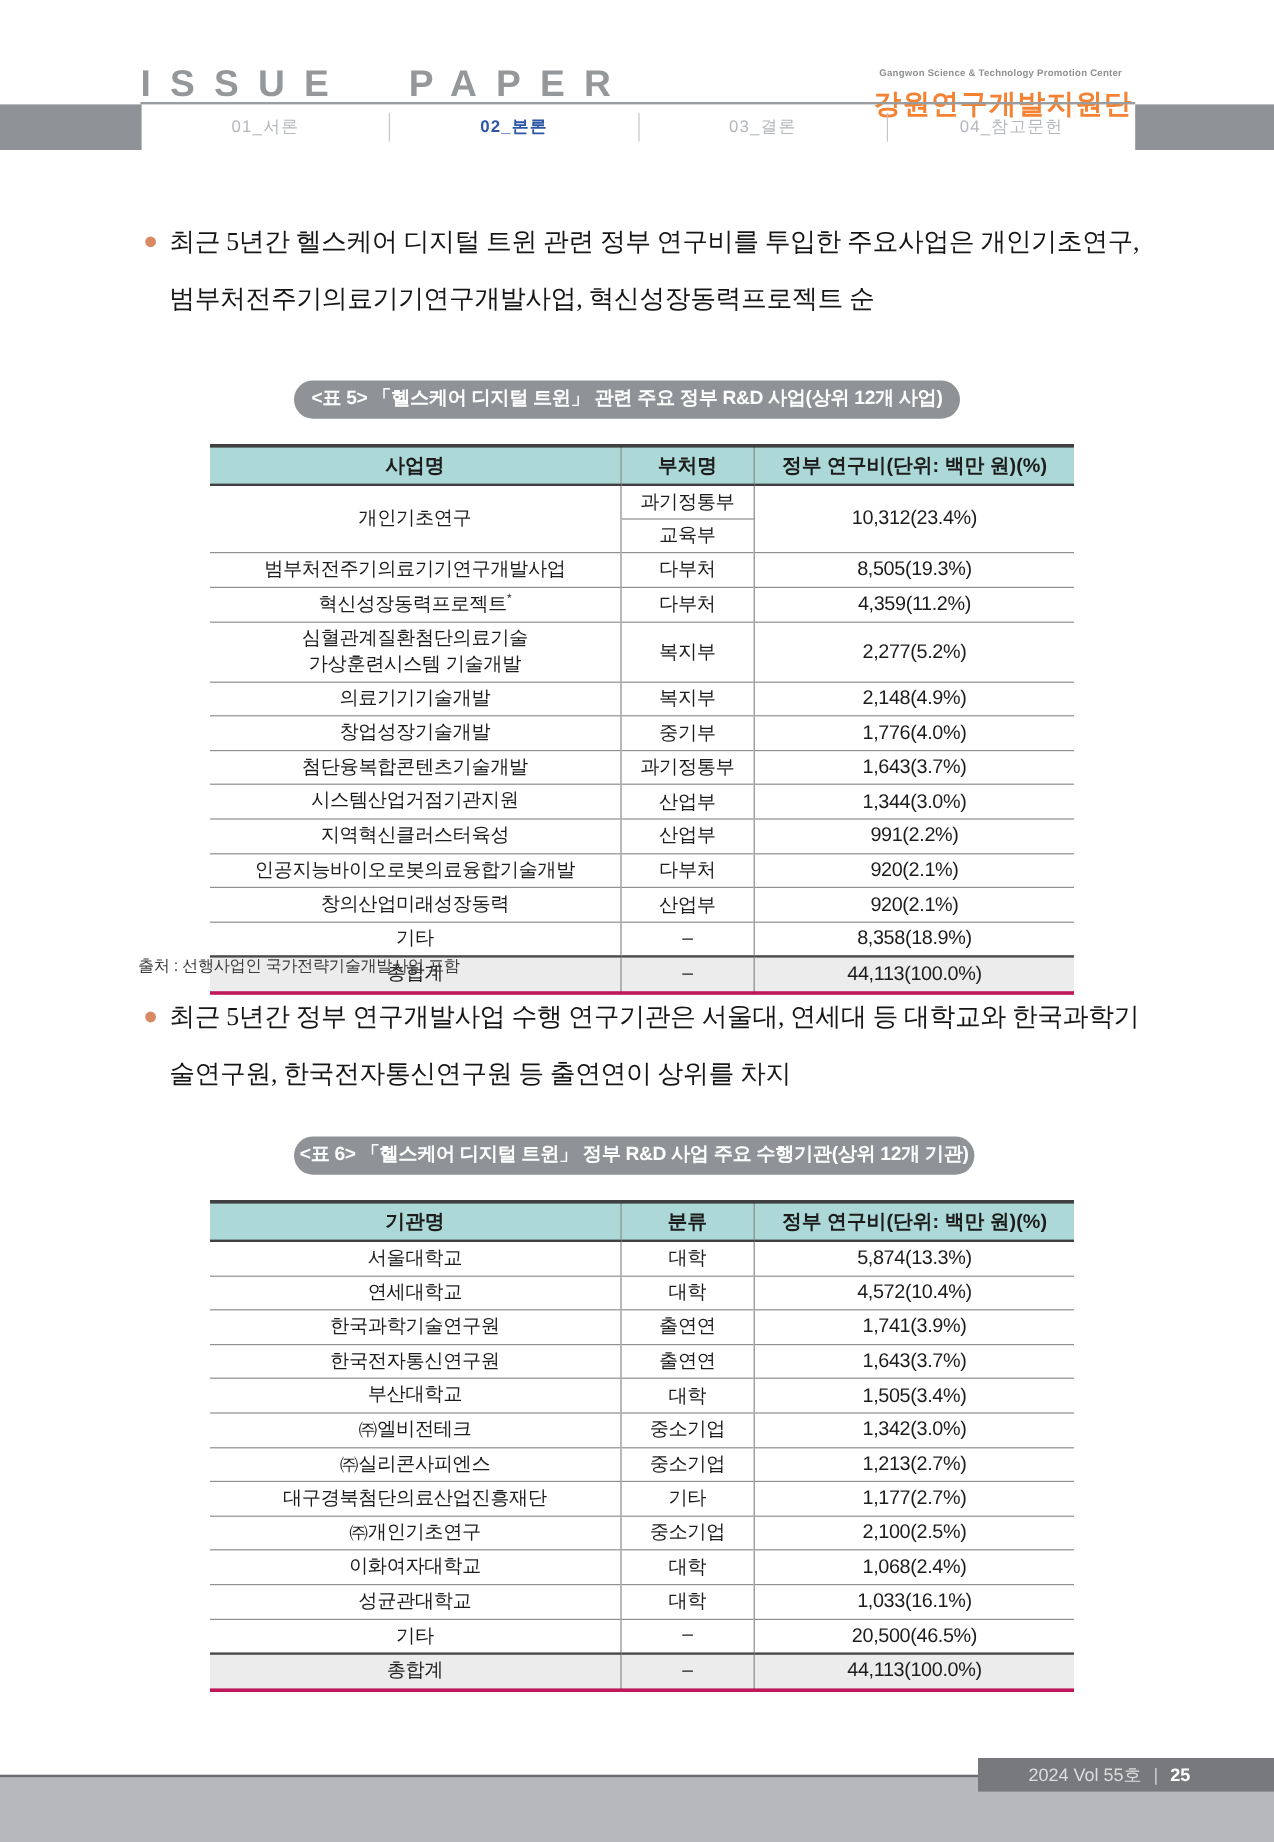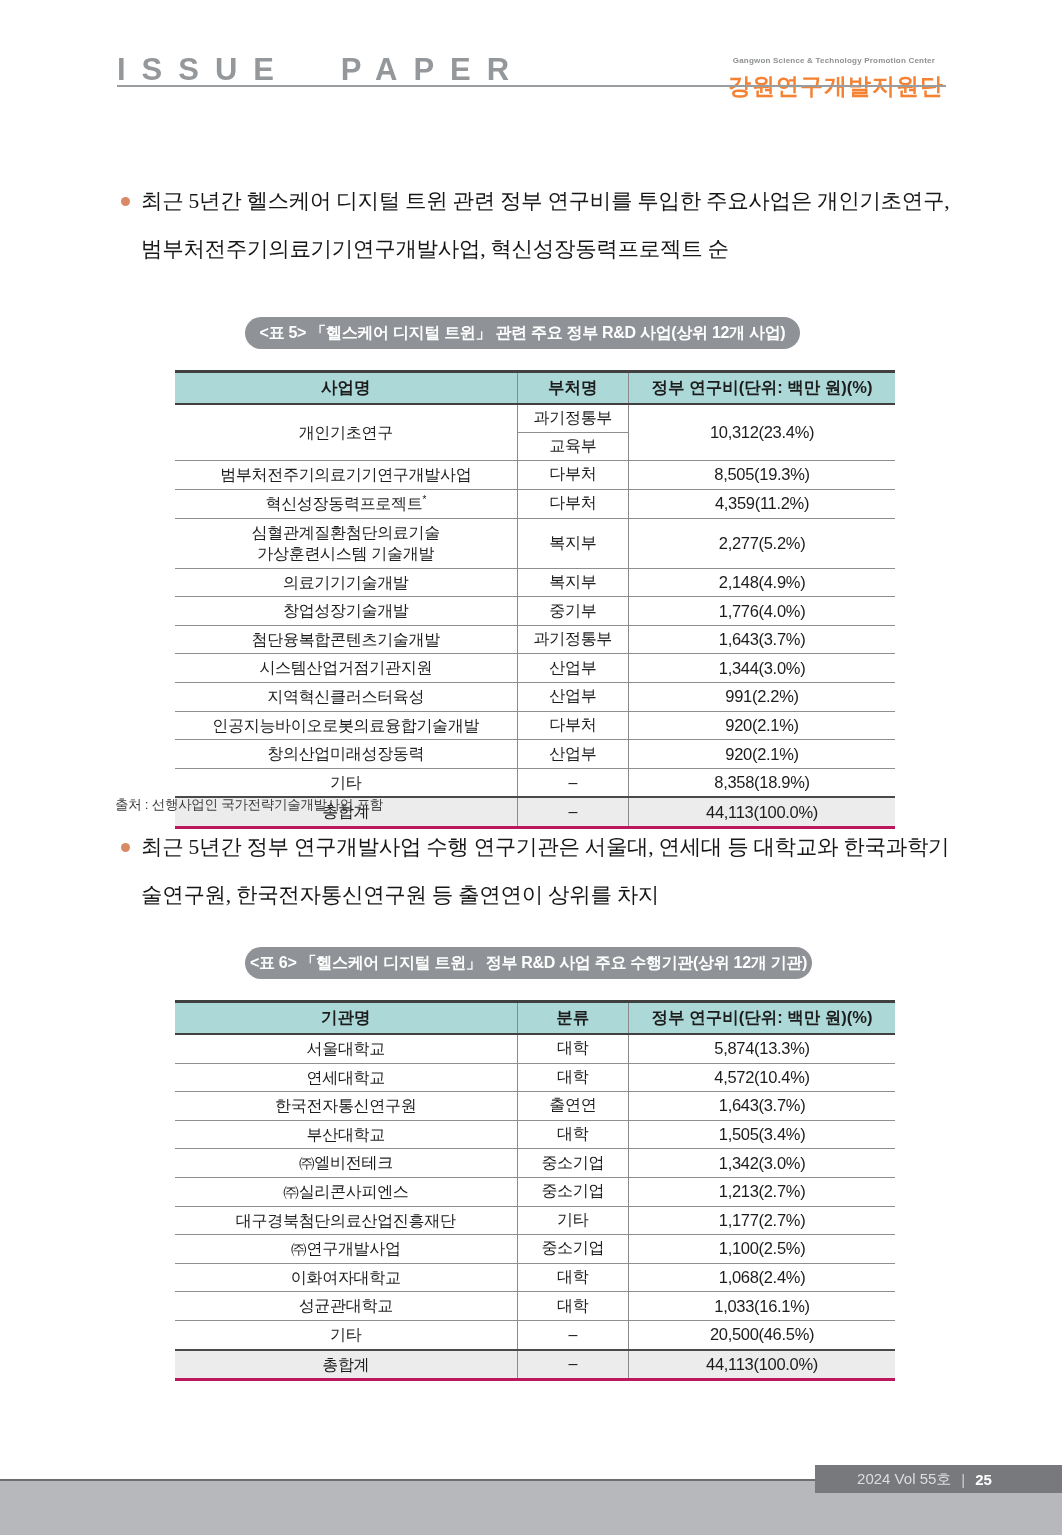--- a/index.html
+++ b/index.html
@@ -109,20 +109,33 @@
 
 <div class="page">
 
   <div class="brand">ISSUE PAPER</div>
   <div class="header-right">
     <span class="header-caption">Gangwon Science &amp; Technology Promotion Center</span>
     <span class="header-org">강원연구개발지원단</span>
   </div>
   <div class="header-rule"></div>
 
+  <div class="navband">
+    <div class="block-left"></div>
+    <div class="nav-middle" id="nav-middle">
+        <div class="nav-item">01_서론</div>
+        <div class="nav-sep"></div>
+        <div class="nav-item active">02_본론</div>
+        <div class="nav-sep"></div>
+        <div class="nav-item">03_결론</div>
+        <div class="nav-sep"></div>
+        <div class="nav-item">04_참고문헌</div>
+      </div>
+    <div class="block-right"></div>
+  </div>
 
   <div class="bullet bullet-1">
     <span class="dot"></span>
     <span>최근 5년간 헬스케어 디지털 트윈 관련 정부 연구비를 투입한 주요사업은 개인기초연구, 범부처전주기의료기기연구개발사업, 혁신성장동력프로젝트 순</span>
   </div>
 
   <div class="pill pill-5">&lt;표 5&gt;  「헬스케어 디지털 트윈」 관련 주요 정부 R&amp;D 사업(상위 12개 사업)</div>
   <table class="datatable table-5">
     <colgroup>
         <col class="col-w-name">
@@ -234,20 +247,25 @@
           <td class="col-name">서울대학교</td>
           <td class="col-dept v-sep">대학</td>
           <td class="col-amt v-sep">5,874(13.3%)</td>
         </tr>
         <tr>
           <td class="col-name">연세대학교</td>
           <td class="col-dept v-sep">대학</td>
           <td class="col-amt v-sep">4,572(10.4%)</td>
         </tr>
         <tr>
+          <td class="col-name">한국과학기술연구원</td>
+          <td class="col-dept v-sep">출연연</td>
+          <td class="col-amt v-sep">1,741(3.9%)</td>
+        </tr>
+        <tr>
           <td class="col-name">한국전자통신연구원</td>
           <td class="col-dept v-sep">출연연</td>
           <td class="col-amt v-sep">1,643(3.7%)</td>
         </tr>
         <tr>
           <td class="col-name">부산대학교</td>
           <td class="col-dept v-sep">대학</td>
           <td class="col-amt v-sep">1,505(3.4%)</td>
         </tr>
         <tr>
@@ -259,23 +277,23 @@
           <td class="col-name">㈜실리콘사피엔스</td>
           <td class="col-dept v-sep">중소기업</td>
           <td class="col-amt v-sep">1,213(2.7%)</td>
         </tr>
         <tr>
           <td class="col-name">대구경북첨단의료산업진흥재단</td>
           <td class="col-dept v-sep">기타</td>
           <td class="col-amt v-sep">1,177(2.7%)</td>
         </tr>
         <tr>
-          <td class="col-name">㈜연구개발사업</td>
+          <td class="col-name">㈜개인기초연구</td>
           <td class="col-dept v-sep">중소기업</td>
-          <td class="col-amt v-sep">1,100(2.5%)</td>
+          <td class="col-amt v-sep">2,100(2.5%)</td>
         </tr>
         <tr>
           <td class="col-name">이화여자대학교</td>
           <td class="col-dept v-sep">대학</td>
           <td class="col-amt v-sep">1,068(2.4%)</td>
         </tr>
         <tr>
           <td class="col-name">성균관대학교</td>
           <td class="col-dept v-sep">대학</td>
           <td class="col-amt v-sep">1,033(16.1%)</td>

